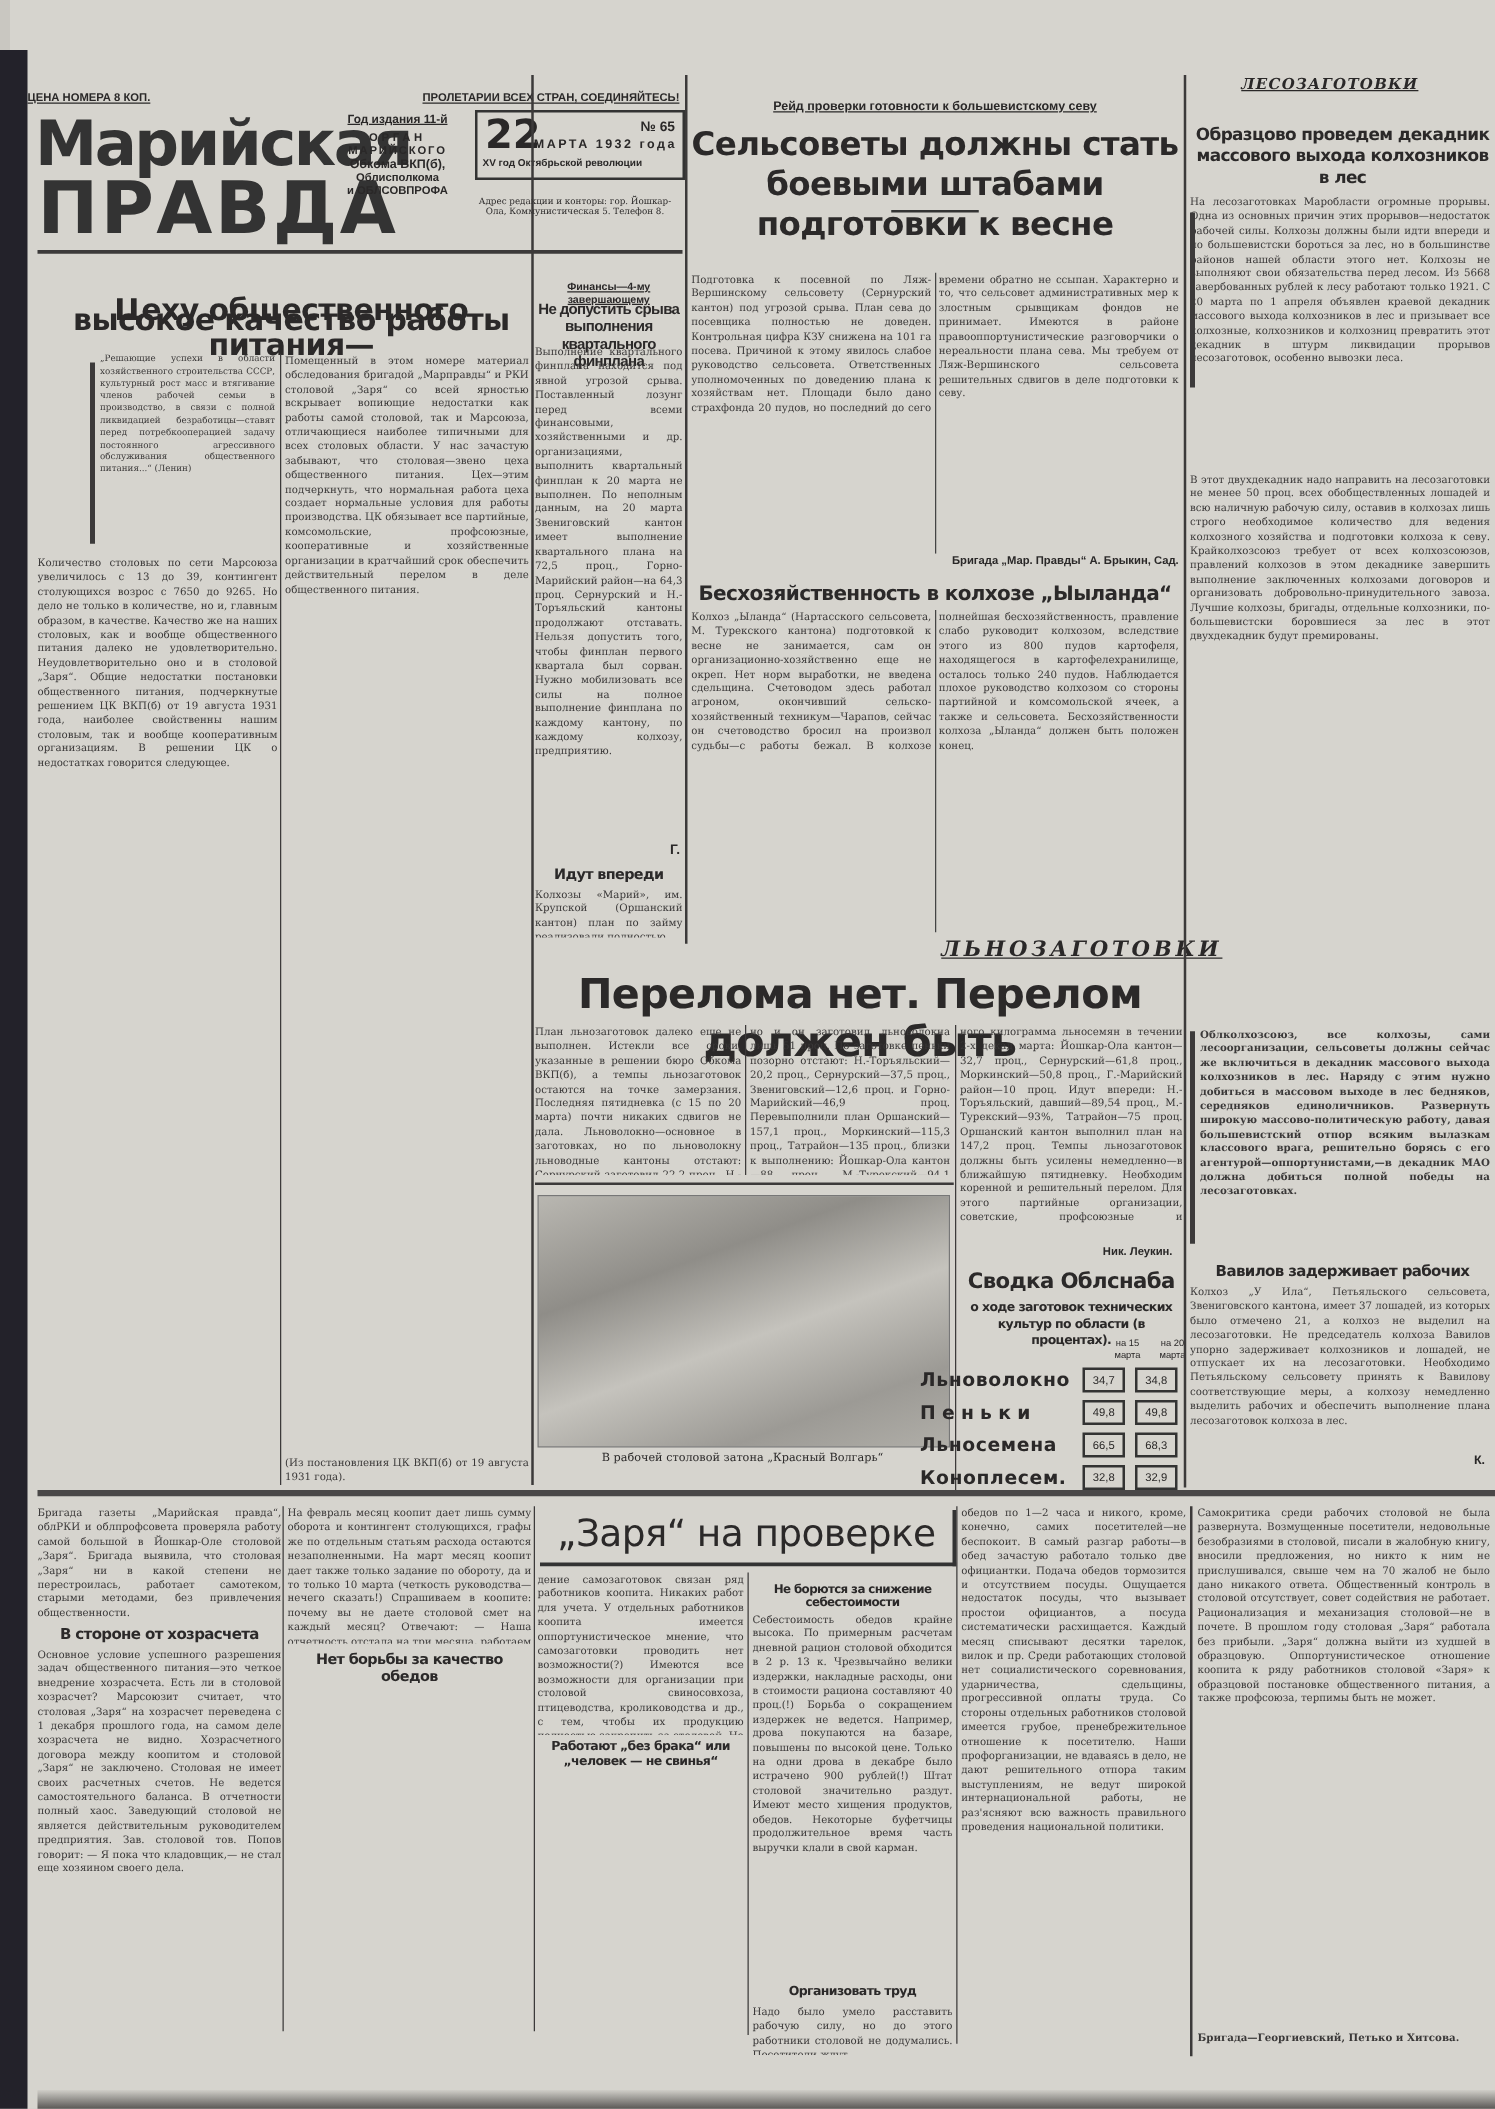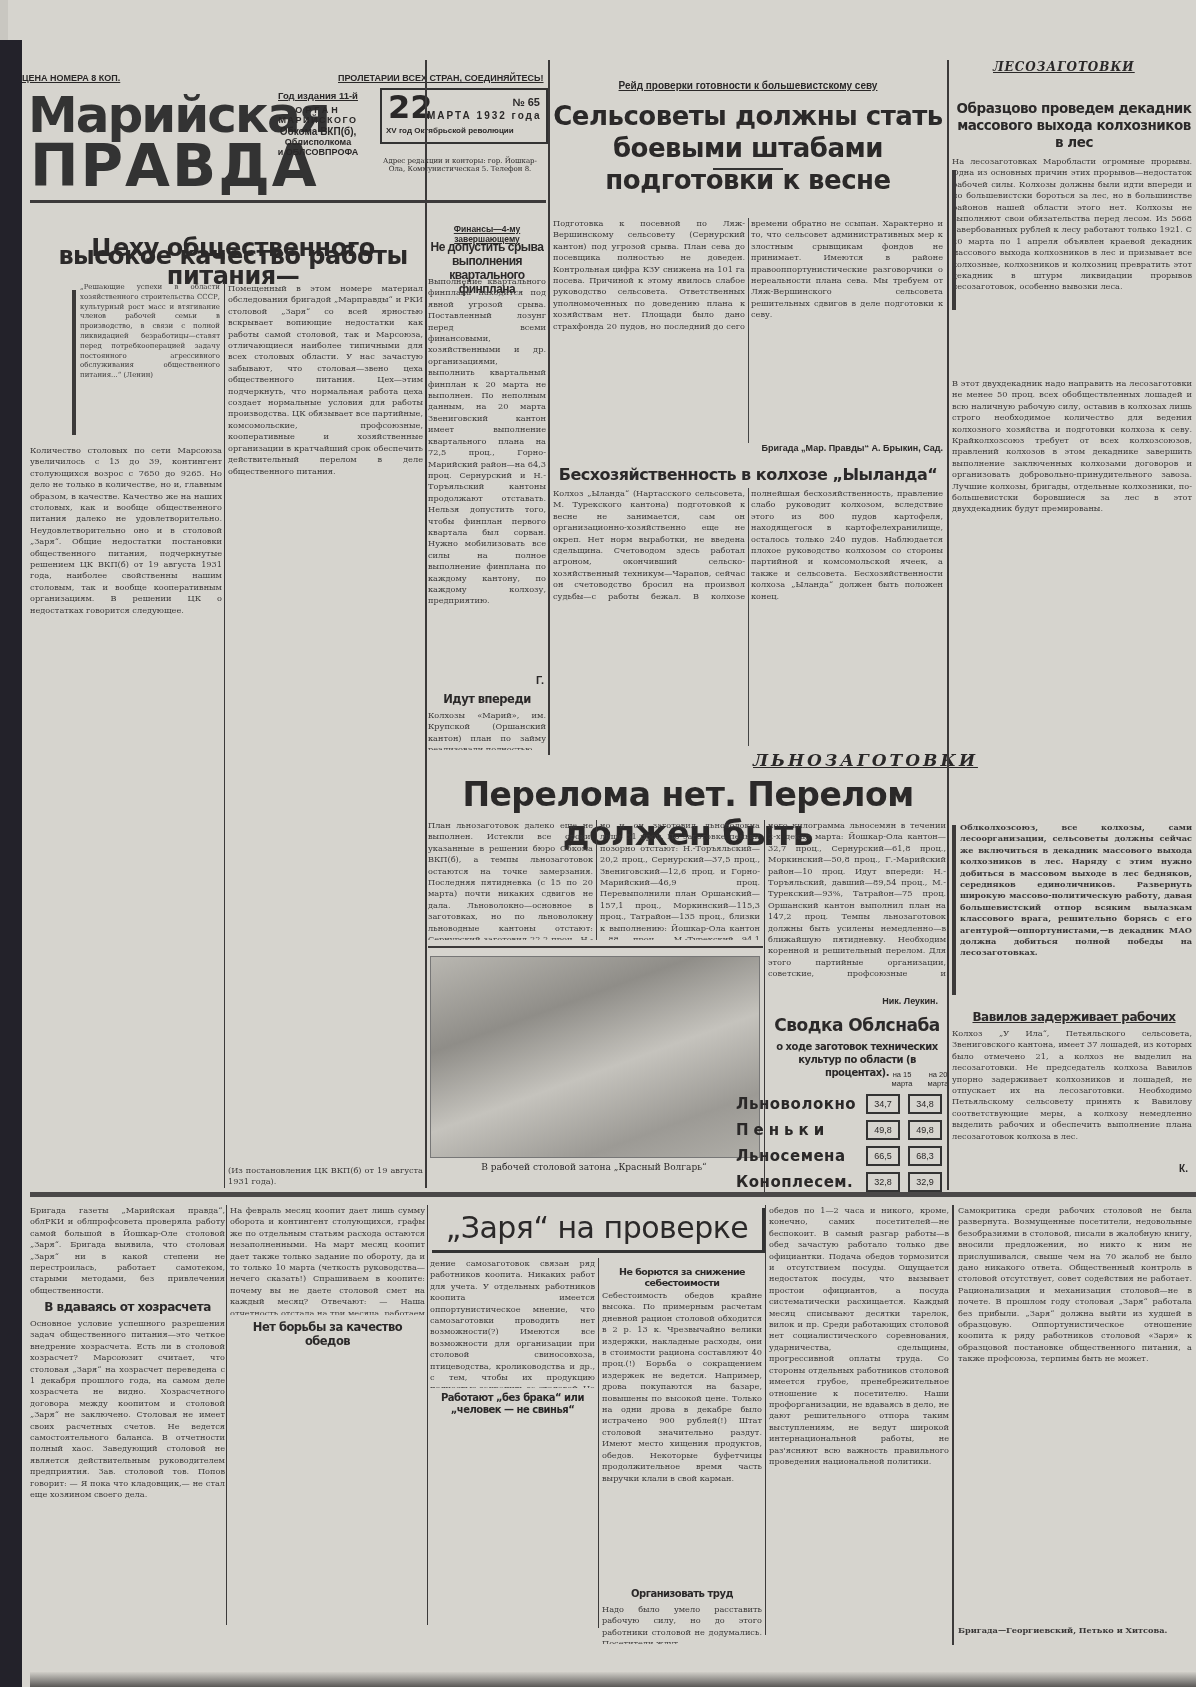--- a/index.html
+++ b/index.html
@@ -143,28 +143,28 @@
 
   <div class="vline" style="left:939px;top:60px;height:1130px;"></div>
 
   <div class="abs rubric" style="left:985px;top:60px;font-size:12px;letter-spacing:1px;">ЛЕСОЗАГОТОВКИ</div>
   <div class="abs h1" style="left:944px;top:100px;width:244px;font-size:13.5px;line-height:17px;">Образцово проведем декадник массового выхода колхозников в лес</div>
   <div class="abs body" style="left:944px;top:156px;width:240px;height:215px;">На лесозаготовках Маробласти огромные прорывы. Одна из основных причин этих прорывов—недостаток рабочей силы. Колхозы должны были идти впереди и по большевистски бороться за лес, но в большинстве районов нашей области этого нет. Колхозы не выполняют свои обязательства перед лесом. Из 5668 завербованных рублей к лесу работают только 1921. С 20 марта по 1 апреля объявлен краевой декадник массового выхода колхозников в лес и призывает все колхозные, колхозников и колхозниц превратить этот декадник в штурм ликвидации прорывов лесозаготовок, особенно вывозки леса.</div>
   <div class="vline" style="left:944px;top:170px;height:140px;width:4px;"></div>
   <div class="abs body" style="left:944px;top:378px;width:240px;height:440px;">В этот двухдекадник надо направить на лесозаготовки не менее 50 проц. всех обобществленных лошадей и всю наличную рабочую силу, оставив в колхозах лишь строго необходимое количество для ведения колхозного хозяйства и подготовки колхоза к севу. Крайколхозсоюз требует от всех колхозсоюзов, правлений колхозов в этом декаднике завершить выполнение заключенных колхозами договоров и организовать добровольно-принудительного завоза. Лучшие колхозы, бригады, отдельные колхозники, по-большевистски боровшиеся за лес в этот двухдекадник будут премированы.</div>
   <div class="vline" style="left:944px;top:825px;height:170px;width:4px;"></div>
   <div class="abs body" style="left:952px;top:822px;width:232px;height:180px;font-weight:bold;">Облколхозсоюз, все колхозы, сами лесоорганизации, сельсоветы должны сейчас же включиться в декадник массового выхода колхозников в лес. Наряду с этим нужно добиться в массовом выходе в лес бедняков, середняков единоличников. Развернуть широкую массово-политическую работу, давая большевистский отпор всяким вылазкам классового врага, решительно борясь с его агентурой—оппортунистами,—в декадник МАО должна добиться полной победы на лесозаготовках.</div>
-  <div class="abs h1" style="left:944px;top:1010px;width:244px;font-size:12px;text-decoration:underline;">Вавилов задерживает рабочих</div>
+  <div class="abs h1" style="left:944px;top:1010px;width:244px;font-size:12px;">Вавилов задерживает рабочих</div>
   <div class="abs body" style="left:944px;top:1028px;width:240px;height:130px;">Колхоз „У Ила“, Петьяльского сельсовета, Звениговского кантона, имеет 37 лошадей, из которых было отмечено 21, а колхоз не выделил на лесозаготовки. Не председатель колхоза Вавилов упорно задерживает колхозников и лошадей, не отпускает их на лесозаготовки. Необходимо Петьяльскому сельсовету принять к Вавилову соответствующие меры, а колхозу немедленно выделить рабочих и обеспечить выполнение плана лесозаготовок колхоза в лес.</div>
   <div class="abs sig" style="left:944px;top:1163px;width:236px;font-size:10px;">К.</div>
 
   <div class="hline" style="left:22px;top:1192px;width:1166px;height:5px;background:#4a4848;"></div>
 
   <div class="abs body" style="left:22px;top:1205px;width:195px;height:90px;">Бригада газеты „Марийская правда“, облРКИ и облпрофсовета проверяла работу самой большой в Йошкар-Оле столовой „Заря“. Бригада выявила, что столовая „Заря“ ни в какой степени не перестроилась, работает самотеком, старыми методами, без привлечения общественности.</div>
-  <div class="abs h1" style="left:22px;top:1300px;width:195px;font-size:12px;">В вдаваясь от хозрасчета</div>
+  <div class="abs h1" style="left:22px;top:1300px;width:195px;font-size:12px;">В стороне от хозрасчета</div>
   <div class="abs body" style="left:22px;top:1318px;width:195px;height:300px;">Основное условие успешного разрешения задач общественного питания—это четкое внедрение хозрасчета. Есть ли в столовой хозрасчет? Марсоюзит считает, что столовая „Заря“ на хозрасчет переведена с 1 декабря прошлого года, на самом деле хозрасчета не видно. Хозрасчетного договора между коопитом и столовой „Заря“ не заключено. Столовая не имеет своих расчетных счетов. Не ведется самостоятельного баланса. В отчетности полный хаос. Заведующий столовой не является действительным руководителем предприятия. Зав. столовой тов. Попов говорит: — Я пока что кладовщик,— не стал еще хозяином своего дела.</div>
 
   <div class="vline" style="left:218px;top:1205px;height:420px;width:1px;"></div>
   <div class="abs body" style="left:222px;top:1205px;width:195px;height:110px;">На февраль месяц коопит дает лишь сумму оборота и контингент столующихся, графы же по отдельным статьям расхода остаются незаполненными. На март месяц коопит дает также только задание по обороту, да и то только 10 марта (четкость руководства—нечего сказать!) Спрашиваем в коопите: почему вы не даете столовой смет на каждый месяц? Отвечают: — Наша отчетность отстала на три месяца, работаем можно сказать вслепую...</div>
   <div class="abs h1" style="left:222px;top:1320px;width:195px;font-size:11.5px;">Нет борьбы за качество обедов</div>
 
   <div class="vline" style="left:419px;top:1205px;height:420px;width:1px;"></div>
   <div class="abs" style="left:424px;top:1208px;width:330px;height:42px;border-right:3px solid #333;border-bottom:3px solid #333;">
     <div class="h1" style="font-size:30px;line-height:40px;font-weight:normal;">„Заря“ на проверке</div>
   </div>

